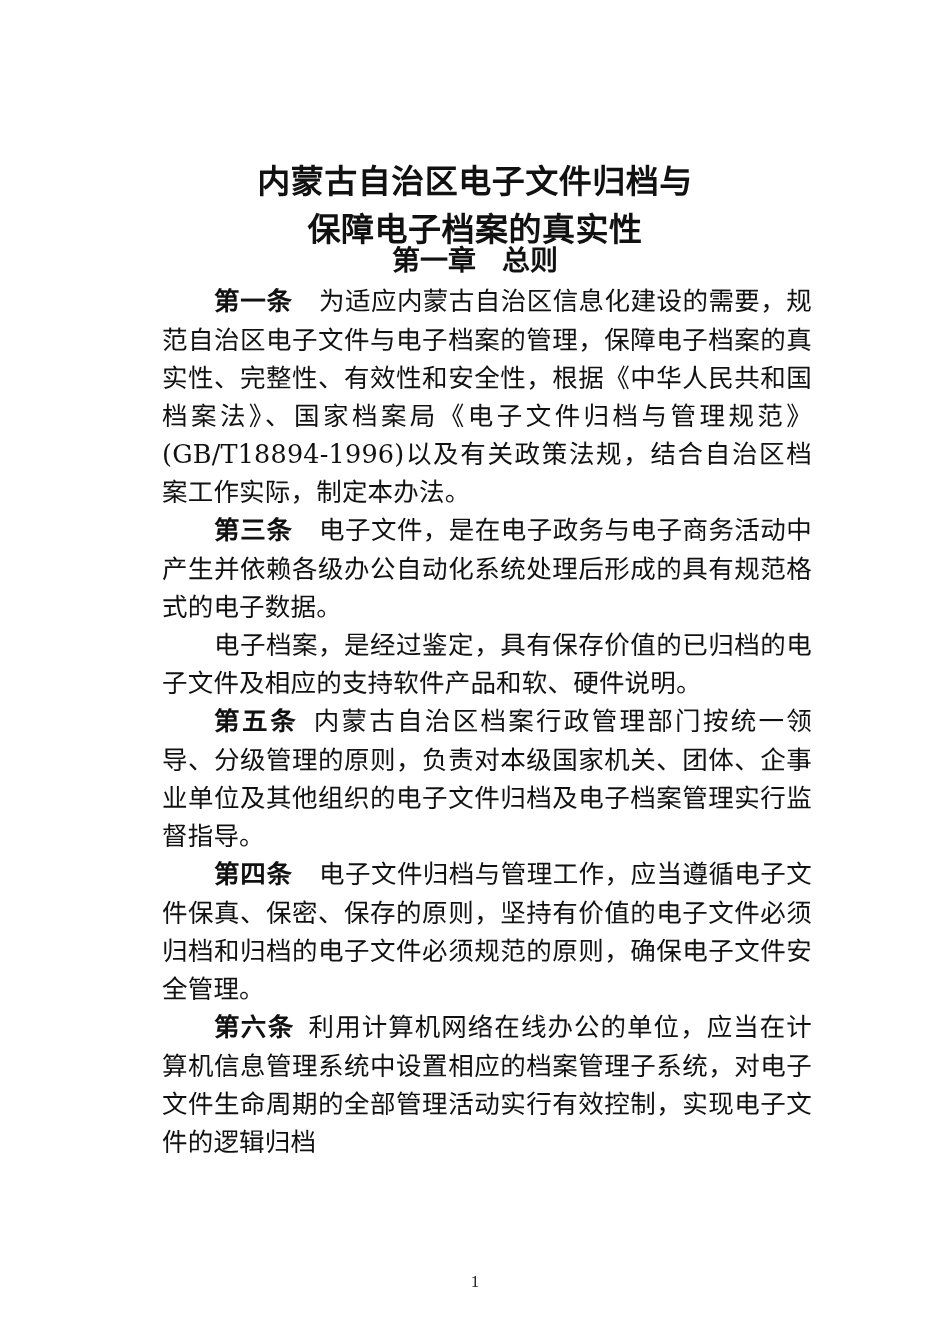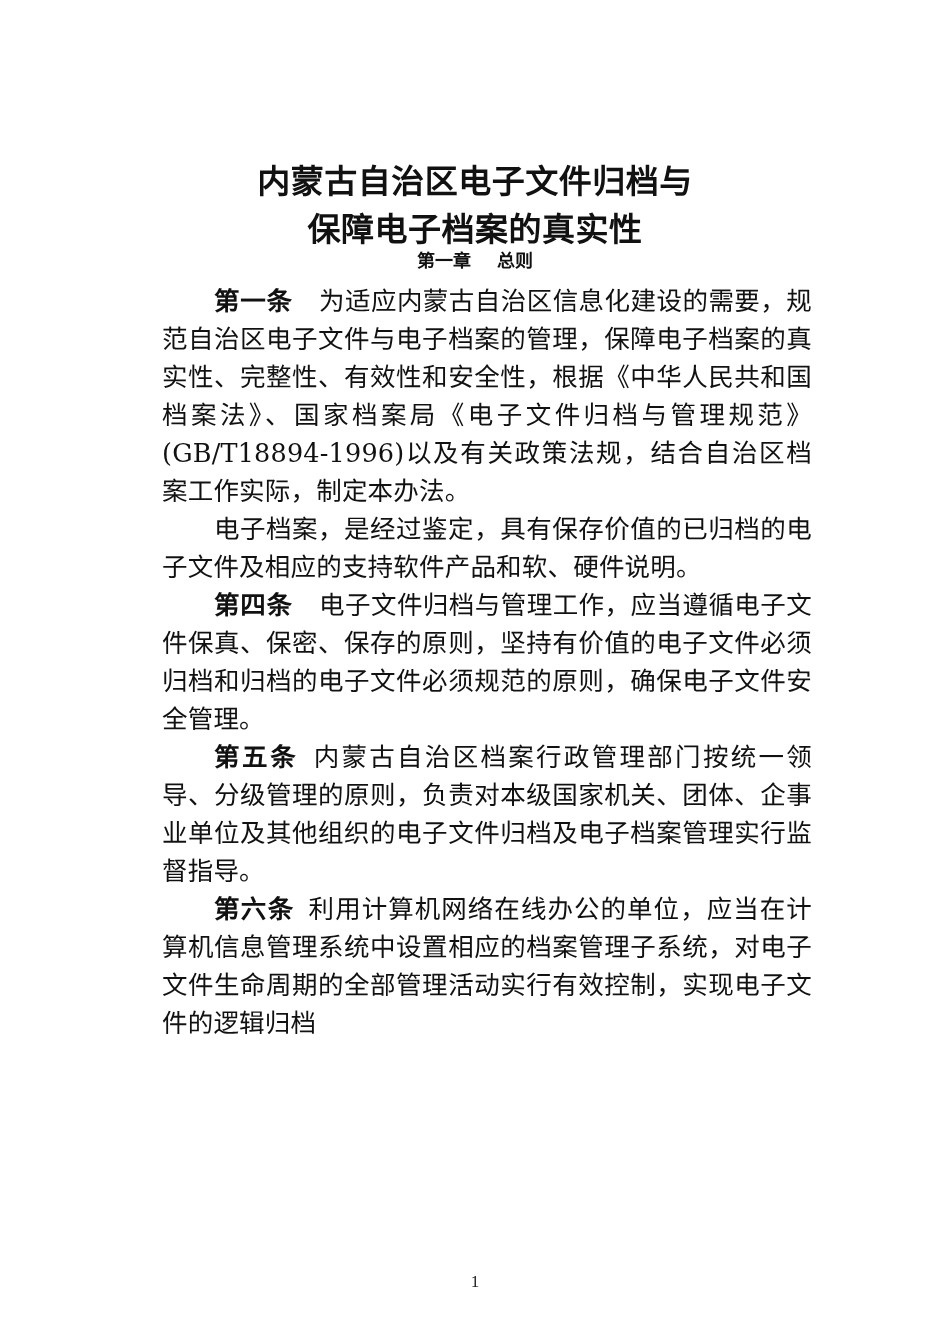--- a/index.html
+++ b/index.html
@@ -42,21 +42,21 @@
   }
 
   .chapter-heading {
     position: absolute;
     left: 0;
     right: 0;
     top: 244px;
     text-align: center;
     font-family: "Liberation Sans", "DejaVu Sans", sans-serif;
     font-weight: bold;
-    font-size: 18px;
+    font-size: 28px;
     line-height: 34px;
     color: #111111;
     white-space: nowrap;
   }
 
   .chapter-heading .gap {
     display: inline-block;
     width: 26px;
   }
 
@@ -74,21 +74,21 @@
     line-height: 38px;
     text-align: justify;
     text-justify: inter-ideograph;
     color: #111111;
     margin: 0;
     text-indent: 52px;
     letter-spacing: 0.2px;
   }
 
   .art-label {
-    font-family: Liberation Sans, sans-serif;
+    font-family: Liberation Serif, serif;
     font-weight: bold;
     letter-spacing: 0.5px;
   }
 
   .art-label.sp-wide::after {
     content: "\2003";
   }
 
   .art-label.sp-narrow::after {
     content: "\2002";
@@ -120,32 +120,35 @@
     <span>第一章</span><span class="gap"></span><span>总则</span>
   </div>
 
   <div class="body-col">
 
     <p class="para">
       <span class="art-label sp-wide">第一条</span><span>为适应内蒙古自治区信息化建设的需要，规范自治区电子文件与电子档案的管理，保障电子档案的真实性、完整性、有效性和安全性，根据《中华人民共和国档案法》、国家档案局《电子文件归档与管理规范》(GB/T18894-1996)以及有关政策法规，结合自治区档案工作实际，制定本办法。</span>
     </p>
 
 
+    <p class="para">
+      <span class="art-label sp-wide">第三条</span><span>电子文件，是在电子政务与电子商务活动中产生并依赖各级办公自动化系统处理后形成的具有规范格式的电子数据。</span>
+    </p>
 
     <p class="para">
       <span>电子档案，是经过鉴定，具有保存价值的已归档的电子文件及相应的支持软件产品和软、硬件说明。</span>
     </p>
 
 
     <p class="para">
-      <span class="art-label sp-wide">第四条</span><span>电子文件归档与管理工作，应当遵循电子文件保真、保密、保存的原则，坚持有价值的电子文件必须归档和归档的电子文件必须规范的原则，确保电子文件安全管理。</span>
+      <span class="art-label sp-narrow">第五条</span><span>内蒙古自治区档案行政管理部门按统一领导、分级管理的原则，负责对本级国家机关、团体、企事业单位及其他组织的电子文件归档及电子档案管理实行监督指导。</span>
     </p>
 
     <p class="para">
-      <span class="art-label sp-narrow">第五条</span><span>内蒙古自治区档案行政管理部门按统一领导、分级管理的原则，负责对本级国家机关、团体、企事业单位及其他组织的电子文件归档及电子档案管理实行监督指导。</span>
+      <span class="art-label sp-wide">第四条</span><span>电子文件归档与管理工作，应当遵循电子文件保真、保密、保存的原则，坚持有价值的电子文件必须归档和归档的电子文件必须规范的原则，确保电子文件安全管理。</span>
     </p>
 
     <p class="para">
       <span class="art-label sp-narrow">第六条</span><span>利用计算机网络在线办公的单位，应当在计算机信息管理系统中设置相应的档案管理子系统，对电子文件生命周期的全部管理活动实行有效控制，实现电子文件的逻辑归档</span>
     </p>
 
   </div>
 
   <div class="page-number">1</div>
 

